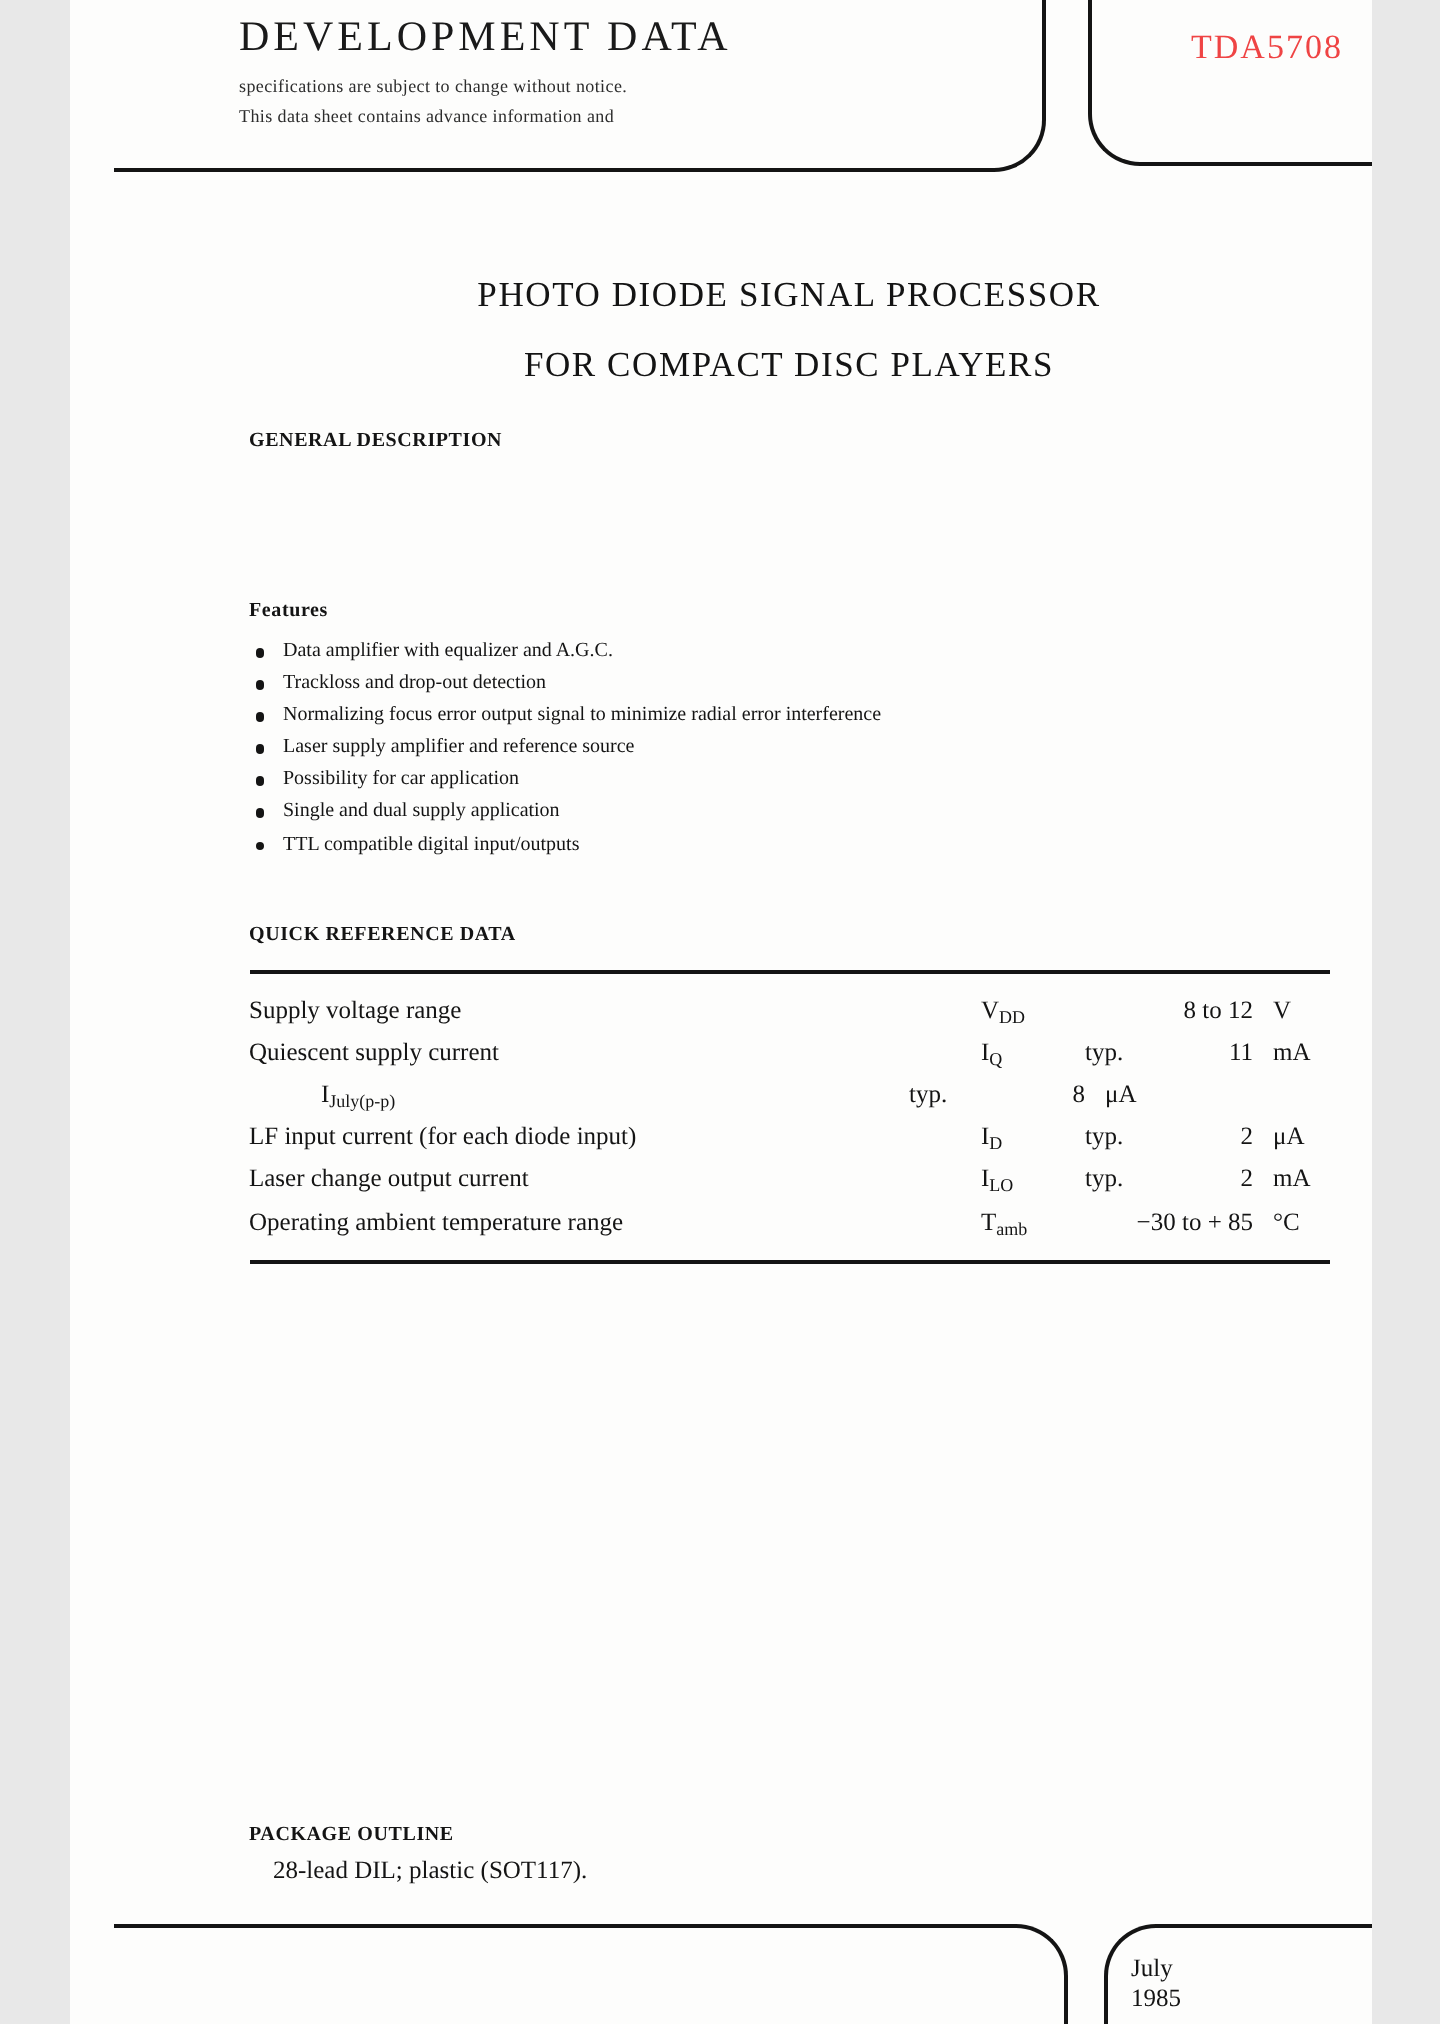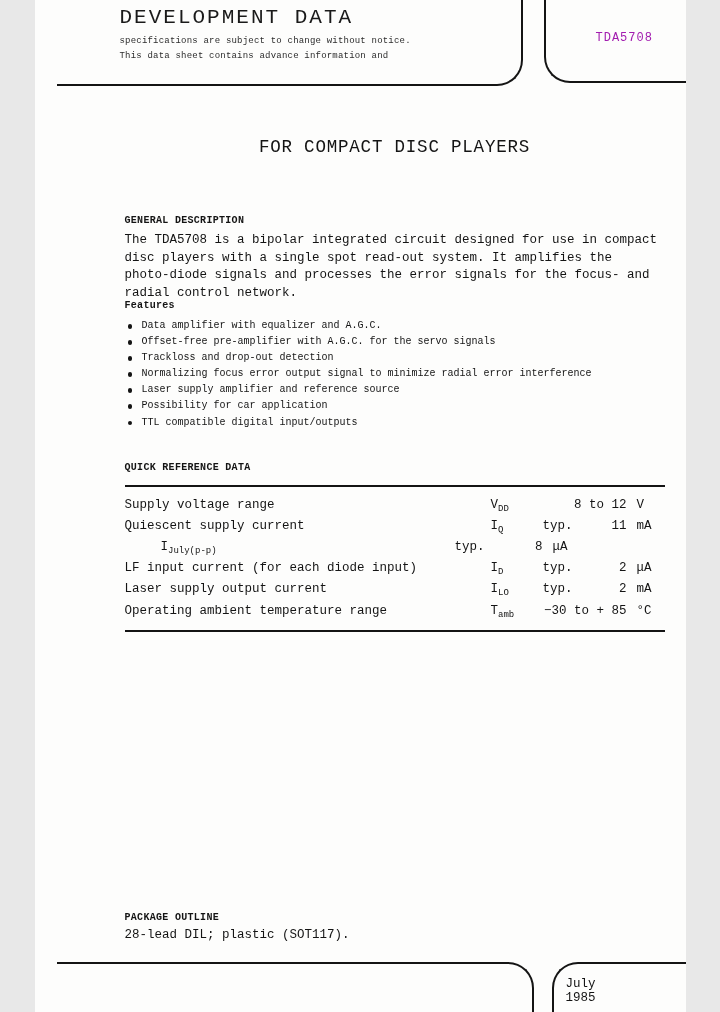--- a/index.html
+++ b/index.html
@@ -2,21 +2,21 @@
 <html><head>
 <meta charset="utf-8">
 <style>
   * { box-sizing: border-box; }
   html, body { margin: 0; padding: 0; background: #e8e8e8; }
   .page {
     position: relative;
     width: 651px; height: 1012px;
     margin: 0 auto;
     background: #fdfdfc;
-    font-family: Liberation Mono, monospace;
+    font-family: Liberation Serif, serif;
     color: #141414;
     overflow: hidden;
   }
 
   
   .box-top-left {
     position: absolute; left: 22px; top: -12px; width: 466px; height: 98px;
     border-right: 2.5px solid #141414; border-bottom: 2.5px solid #141414;
     border-bottom-right-radius: 26px;
   }
@@ -33,21 +33,21 @@
   .box-bottom-right {
     position: absolute; left: 517px; top: 962px; right: -8px; height: 62px;
     border-left: 2.5px solid #141414; border-top: 2.5px solid #141414;
     border-top-left-radius: 26px;
   }
 
   
   .dev-block { position: absolute; left: 63px; top: 18px; }
   .dev-title { font-size: 21px; letter-spacing: 2px; font-weight: 400; color: #1a1a1a; white-space: nowrap; }
   .dev-note { margin-top: 5px; font-size: 9px; line-height: 15px; color: #2c2c2c; letter-spacing: 0.2px; }
-  .part-number { position: absolute; left: 50px; top: 43px; font-size: 12px; letter-spacing: 1px; color: #a21caf; }
+  .part-number { position: absolute; left: 50px; top: 26px; font-size: 17px; letter-spacing: 1px; color: #ef4444; }
 
   
   .content { position: absolute; left: 90px; width: 540px; }
   .doc-title { top: 130px; text-align: center; font-size: 17.5px; letter-spacing: 0.8px; line-height: 35px; }
   .sec-heading { font-size: 10px; font-weight: bold; letter-spacing: 0.3px; margin: 0; }
   .body-text { font-size: 12.5px; line-height: 17.5px; margin: 6px 0 0; }
 
   .sec-gd { top: 215px; }
   .sec-features { top: 300px; }
   .feature-list { margin: 7px 0 0; padding: 0; list-style: none; }
@@ -96,37 +96,37 @@
         <div>specifications are subject to change without notice.</div>
         <div>This data sheet contains advance information and</div>
       </div>
     </div>
   </div>
   <div class="box-top-right">
     <div class="part-number">TDA5708</div>
   </div>
 
   <div class="content doc-title" style="position:absolute;">
+    <div>PHOTO DIODE SIGNAL PROCESSOR</div>
     <div>FOR COMPACT DISC PLAYERS</div>
   </div>
 
   <div class="content sec-gd" style="position:absolute;">
     <h3 class="sec-heading">GENERAL DESCRIPTION</h3>
-    <p class="body-text">The TDA5708 is a bipolar integrated circuit designed for use in compact disc players with a single spot read-out system. It amplifies the photo-diode signals and processes the error signals for the focus- and radial control network.</p>
   </div>
 
   <div class="content sec-features" style="position:absolute;">
     <h3 class="sec-heading">Features</h3>
     <ul class="feature-list">
       <li><span class="bullet"></span><span>Data amplifier with equalizer and A.G.C.</span></li>
-      <li><span class="bullet"></span><span>Offset-free pre-amplifier with A.G.C. for the servo signals</span></li>
       <li><span class="bullet"></span><span>Trackloss and drop-out detection</span></li>
       <li><span class="bullet"></span><span>Normalizing focus error output signal to minimize radial error interference</span></li>
       <li><span class="bullet"></span><span>Laser supply amplifier and reference source</span></li>
       <li><span class="bullet"></span><span>Possibility for car application</span></li>
+      <li><span class="bullet"></span><span>Single and dual supply application</span></li>
       <li><span class="bullet"></span><span>TTL compatible digital input/outputs</span></li>
     </ul>
   </div>
 
   <div class="content sec-qr" style="position:absolute;">
     <h3 class="sec-heading">QUICK REFERENCE DATA</h3>
     <div class="qr-table">
 
       <div class="qr-row">
         <span class="qr-param">Supply voltage range</span>
@@ -161,21 +161,21 @@
         <span class="qr-param">LF input current (for each diode input)</span>
         <span class="qr-sym"><span>I</span><sub>D</sub></span>
         <span class="qr-mid">
             <span class="qr-cond">typ.</span>
             <span class="qr-val">2</span>
           </span>
         <span class="qr-unit">μA</span>
       </div>
 
       <div class="qr-row">
-        <span class="qr-param">Laser supply output current</span>
+        <span class="qr-param">Laser change output current</span>
         <span class="qr-sym"><span>I</span><sub>LO</sub></span>
         <span class="qr-mid">
             <span class="qr-cond">typ.</span>
             <span class="qr-val">2</span>
           </span>
         <span class="qr-unit">mA</span>
       </div>
 
       <div class="qr-row">
         <span class="qr-param">Operating ambient temperature range</span>
@@ -185,21 +185,21 @@
             <span class="qr-val">−30 to + 85</span>
           </span>
         <span class="qr-unit">°C</span>
       </div>
 
     </div>
   </div>
 
   <div class="content sec-po" style="position:absolute;">
     <h3 class="sec-heading">PACKAGE OUTLINE</h3>
-    <p class="body-text" style="margin-top:4px;">28-lead DIL; plastic (SOT117).</p>
+    <p class="body-text" style="margin-top:4px;margin-left:12px;">28-lead DIL; plastic (SOT117).</p>
   </div>
 
   <div class="box-bottom-left"></div>
   <div class="box-bottom-right">
     <div class="footer-content">
       <span class="footer-date">July 1985</span>
       <span class="footer-page">1347</span>
     </div>
   </div>
 

